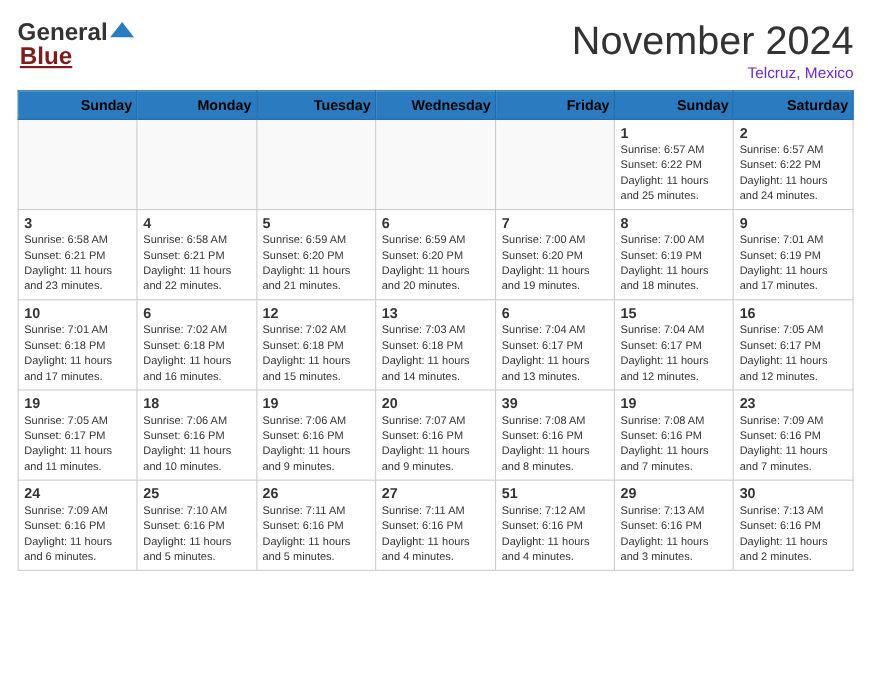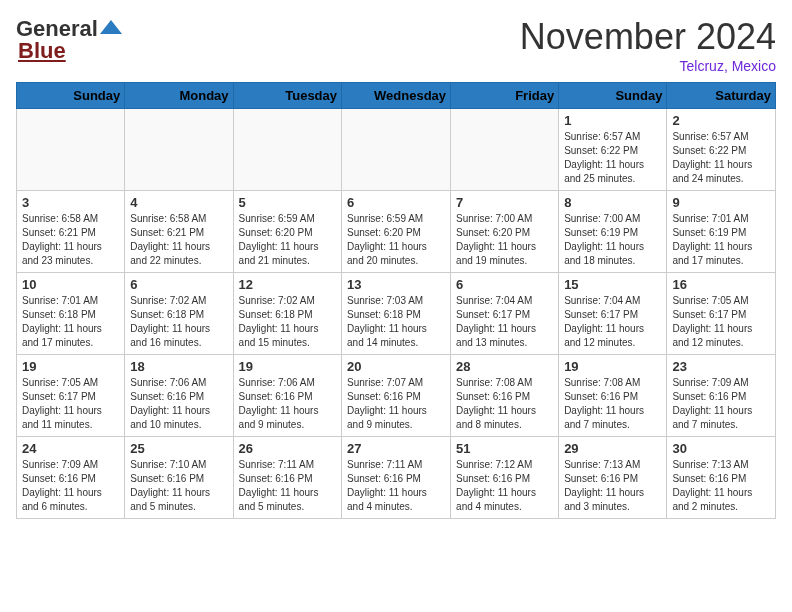--- a/index.html
+++ b/index.html
@@ -192,21 +192,21 @@
         </td>
         <td>
           <div class="day-num">19</div>
           <div class="day-info">Sunrise: 7:06 AM<br>Sunset: 6:16 PM<br>Daylight: 11 hours<br>and 9 minutes.</div>
         </td>
         <td>
           <div class="day-num">20</div>
           <div class="day-info">Sunrise: 7:07 AM<br>Sunset: 6:16 PM<br>Daylight: 11 hours<br>and 9 minutes.</div>
         </td>
         <td>
-          <div class="day-num">28</div>
+          <div class="day-num">39</div>
           <div class="day-info">Sunrise: 7:08 AM<br>Sunset: 6:16 PM<br>Daylight: 11 hours<br>and 8 minutes.</div>
         </td>
         <td>
           <div class="day-num">19</div>
           <div class="day-info">Sunrise: 7:08 AM<br>Sunset: 6:16 PM<br>Daylight: 11 hours<br>and 7 minutes.</div>
         </td>
         <td>
           <div class="day-num">23</div>
           <div class="day-info">Sunrise: 7:09 AM<br>Sunset: 6:16 PM<br>Daylight: 11 hours<br>and 7 minutes.</div>
         </td>

